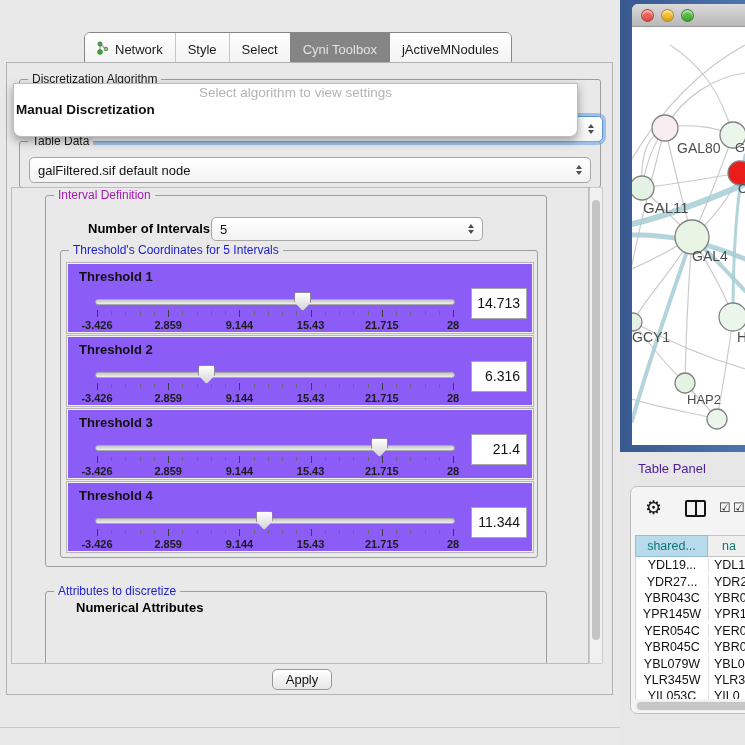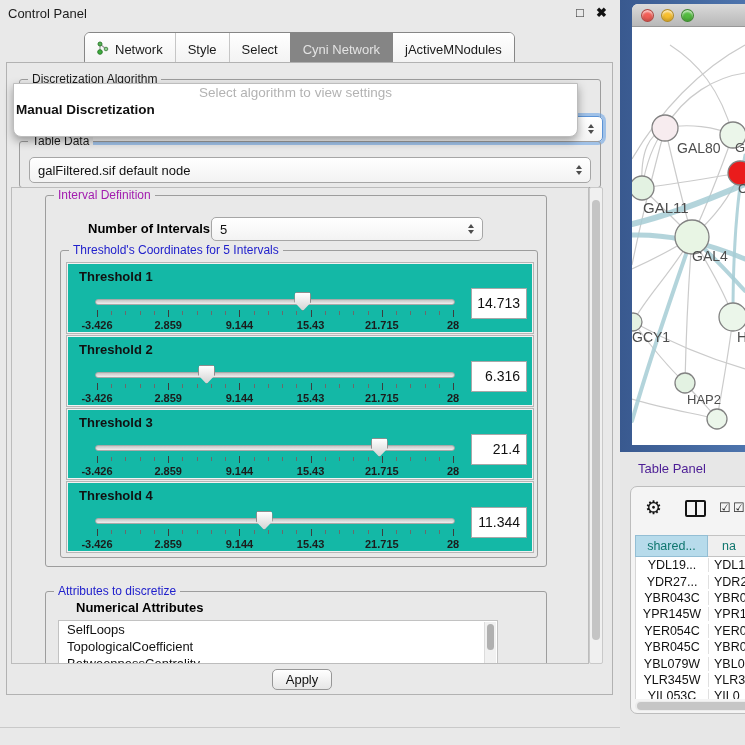--- a/index.html
+++ b/index.html
@@ -45,21 +45,21 @@
   #scrollport{position:absolute;left:4px;top:124px;width:578px;height:477px;border:1px solid #bcbcbc;overflow:hidden;background:#e9e9e9;}
   #cp-scrollbar{position:absolute;left:582px;top:124px;width:14px;height:477px;background:#f0f0f0;border:1px solid #c9c9c9;border-radius:2px;}
   #cp-scrollbar .sb-thumb{position:absolute;left:2px;top:12px;width:8px;height:440px;background:#c4c4c4;border-radius:5px;}
 
   #interval-box{left:33px;top:7px;width:502px;height:372px;}
   #numint-label{position:absolute;left:42px;top:25px;font-size:13px;}
   #numint-combo{left:165px;top:21px;width:272px;height:24px;}
   #thresholds-box{left:14px;top:54px;width:478px;height:308px;}
   #threshold-rows{position:absolute;left:5px;top:11px;width:468px;}
 
-  .th-row{position:relative;height:72px;border:1px solid #b6b6b6;background:#14b8a6;margin-bottom:1px;box-shadow:inset 0 0 0 1px #f2f2f2;padding-left:31px;}
+  .th-row{position:relative;height:72px;border:1px solid #b6b6b6;background:#8b5cf6;margin-bottom:1px;box-shadow:inset 0 0 0 1px #f2f2f2;padding-left:31px;}
   .th-label{position:absolute;left:12px;top:6px;font-size:13px;font-weight:bold;color:#111;}
   .track{position:absolute;left:28px;top:36px;width:360px;height:6px;border-radius:3px;background:linear-gradient(#c6c6c6,#efefef);border:1px solid #a9a9a9;}
   .thumb{position:absolute;top:29px;width:17px;height:19px;background:linear-gradient(#ffffff,#d4d4d4);border:1px solid #8d8d8d;clip-path:polygon(10% 0,90% 0,100% 16%,100% 52%,50% 100%,0 52%,0 16%);}
   .ticks{position:absolute;left:30px;top:47px;width:356px;height:8px;}
   .tick{position:absolute;top:1px;width:1px;height:4px;background:#6a6a6a;}
   .tick.major{top:0;height:7px;background:#3d3d3d;}
   .ticklabels{position:absolute;left:30px;top:56px;width:356px;height:12px;font-size:11px;font-weight:bold;color:#1c1c1c;}
   .ticklabel{position:absolute;transform:translateX(-50%);white-space:nowrap;}
   .valuebox{position:absolute;right:6px;top:25px;width:56px;height:31px;background:#fff;border:1px solid #a8a8a8;font-size:14px;color:#111;text-align:right;line-height:29px;padding-right:6px;}
 
@@ -106,44 +106,39 @@
   .tp-row .c2{flex:1;padding-left:5px;white-space:nowrap;overflow:hidden;}
   #tp-hscroll{position:absolute;left:4px;top:214px;width:130px;height:10px;background:#ececec;border-radius:5px;}
   #tp-hscroll .sb-thumb{position:absolute;left:2px;top:1px;width:118px;height:8px;background:#c6c6c6;border-radius:4px;}
 </style>
 </head>
 <body>
 
 <div id="root">
 
   <div id="control-panel">
-    <div id="cp-titlebar">
-      <span id="cp-title">Control Panel</span>
-      <span id="cp-float">□</span>
-      <span id="cp-close">✖</span>
-    </div>
 
     <div id="top-tabs" class="tabbar">
         <div class="tab">
           <span class="tabicon"><svg width="13" height="14" viewBox="0 0 13 14">
               <path d="M3,3 L3,11 M3,3 L9,8" stroke="#9a9a9a" stroke-width="1.2" fill="none"></path>
               <circle cx="3" cy="3" r="2" fill="#55b055" stroke="#2e7d2e"></circle>
               <circle cx="9" cy="8" r="1.8" fill="#8fcc8f" stroke="#4e8f4e"></circle>
               <circle cx="3" cy="11" r="2.3" fill="#3fae3f" stroke="#2e7d2e"></circle>
             </svg></span>
           <span>Network</span>
         </div>
         <div class="tab">
           <span>Style</span>
         </div>
         <div class="tab">
           <span>Select</span>
         </div>
         <div class="tab selected">
-          <span>Cyni Network</span>
+          <span>Cyni Toolbox</span>
         </div>
         <div class="tab">
           <span>jActiveMNodules</span>
         </div>
       </div>
 
     <div id="main-panel">
 
       <div id="algo-box" class="groupbox">
         <span class="legend">Discretization Algorithm</span>
@@ -348,28 +343,20 @@
                   </div>
                   <div class="valuebox">11.344</div>
                 </div>
               </div>
           </div>
         </div>
 
         <div id="attrs-box" class="groupbox">
           <span class="legend blue">Attributes to discretize</span>
           <div id="numattr-label" class="bold">Numerical Attributes</div>
-          <div id="attr-list">
-            <div class="list-item">SelfLoops</div>
-              <div class="list-item">TopologicalCoefficient</div>
-              <div class="list-item">BetweennessCentrality</div>
-              <div id="attr-scrollbar">
-                <div class="sb-thumb"></div>
-              </div>
-          </div>
         </div>
       </div>
 
       <div id="cp-scrollbar">
           <div class="sb-thumb"></div>
         </div>
 
       <button id="apply-btn">Apply</button>
     </div>
 

